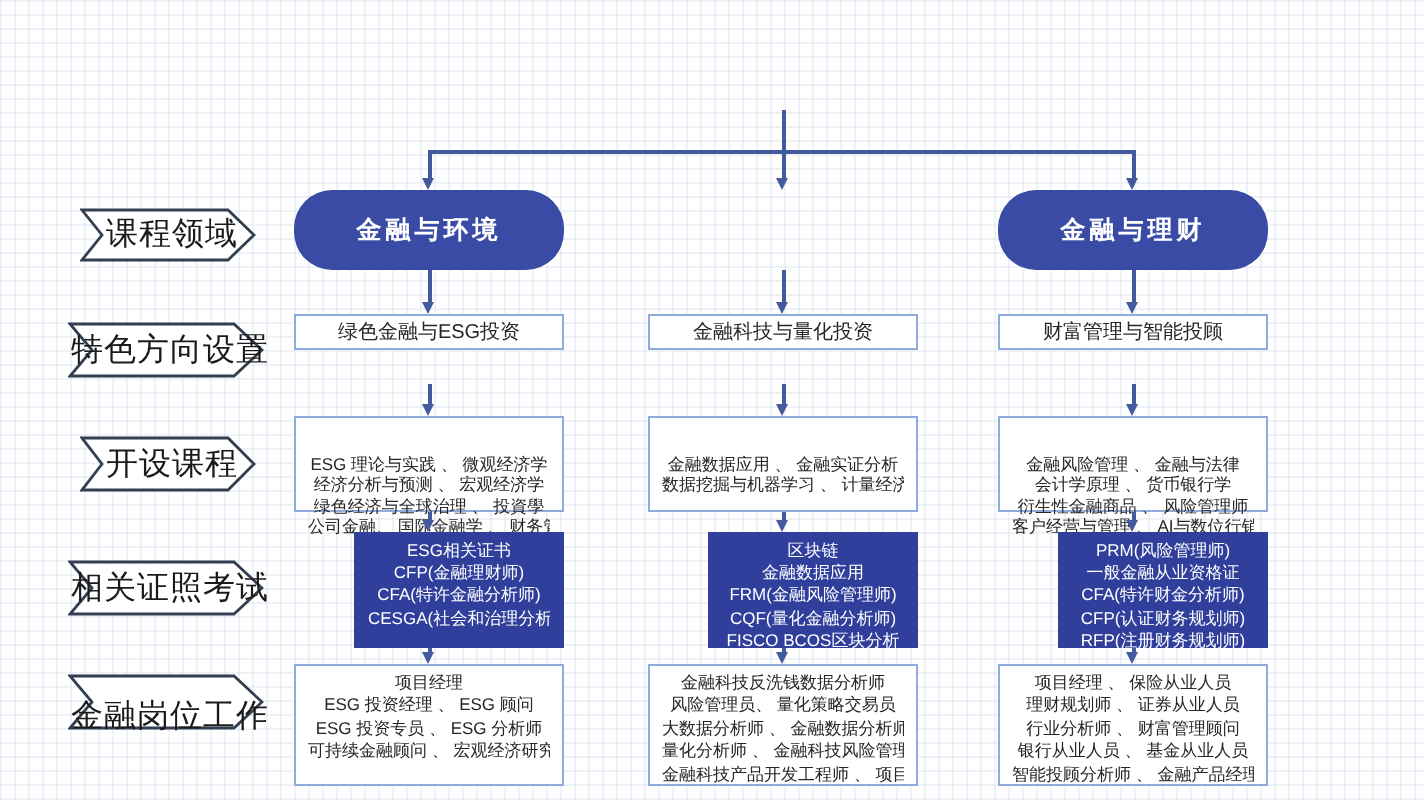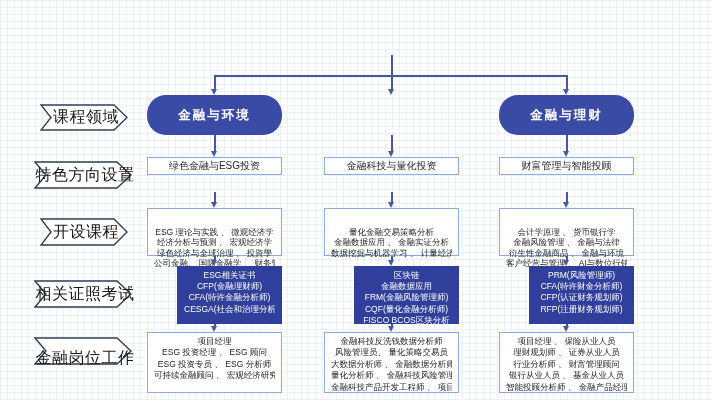--- a/index.html
+++ b/index.html
@@ -142,21 +142,20 @@
     </div>
   </div>
 
   <div class="col col-2">
     <div class="vline" style="top:135px;height:16px;"></div>
     <div class="arrow-down" style="top:151px;"></div>
     <div class="dir">金融科技与量化投资</div>
     <div class="vline" style="top:192px;height:10px;"></div>
     <div class="arrow-down" style="top:202px;"></div>
     <div class="txtbox courses">
-      <div class="ln">量化金融交易策略分析</div>
       <div class="ln">金融数据应用 、 金融实证分析</div>
       <div class="ln">数据挖掘与机器学习 、 计量经济学</div>
     </div>
     <div class="vline" style="top:256px;height:5px;"></div>
     <div class="arrow-down" style="top:260px;"></div>
     <div class="txtbox certs">
       <div class="ln">区块链</div>
       <div class="ln">金融数据应用</div>
       <div class="ln">FRM(金融风险管理师)</div>
       <div class="ln">CQF(量化金融分析师)</div>
@@ -174,29 +173,30 @@
   </div>
 
   <div class="col col-3">
     <div class="hdr">金融与理财</div>
     <div class="vline" style="top:135px;height:16px;"></div>
     <div class="arrow-down" style="top:151px;"></div>
     <div class="dir">财富管理与智能投顾</div>
     <div class="vline" style="top:192px;height:10px;"></div>
     <div class="arrow-down" style="top:202px;"></div>
     <div class="txtbox courses">
+      <div class="ln">金融风险管理 、 金融与法律</div>
       <div class="ln">会计学原理 、 货币银行学</div>
-      <div class="ln">金融风险管理 、 金融与法律</div>
-      <div class="ln">衍生性金融商品 、 金融与环境</div>
+      <div class="ln">衍生性金融商品 、 风险管理师</div>
       <div class="ln">客户经营与管理 、 AI与数位行销</div>
     </div>
     <div class="vline" style="top:256px;height:5px;"></div>
     <div class="arrow-down" style="top:260px;"></div>
     <div class="txtbox certs">
       <div class="ln">PRM(风险管理师)</div>
+      <div class="ln">一般金融从业资格证</div>
       <div class="ln">CFA(特许财金分析师)</div>
       <div class="ln">CFP(认证财务规划师)</div>
       <div class="ln">RFP(注册财务规划师)</div>
     </div>
     <div class="vline" style="top:324px;height:3px;"></div>
     <div class="arrow-down" style="top:326px;"></div>
     <div class="txtbox jobs">
       <div class="ln">项目经理 、 保险从业人员</div>
       <div class="ln">理财规划师 、 证券从业人员</div>
       <div class="ln">行业分析师 、 财富管理顾问</div>

